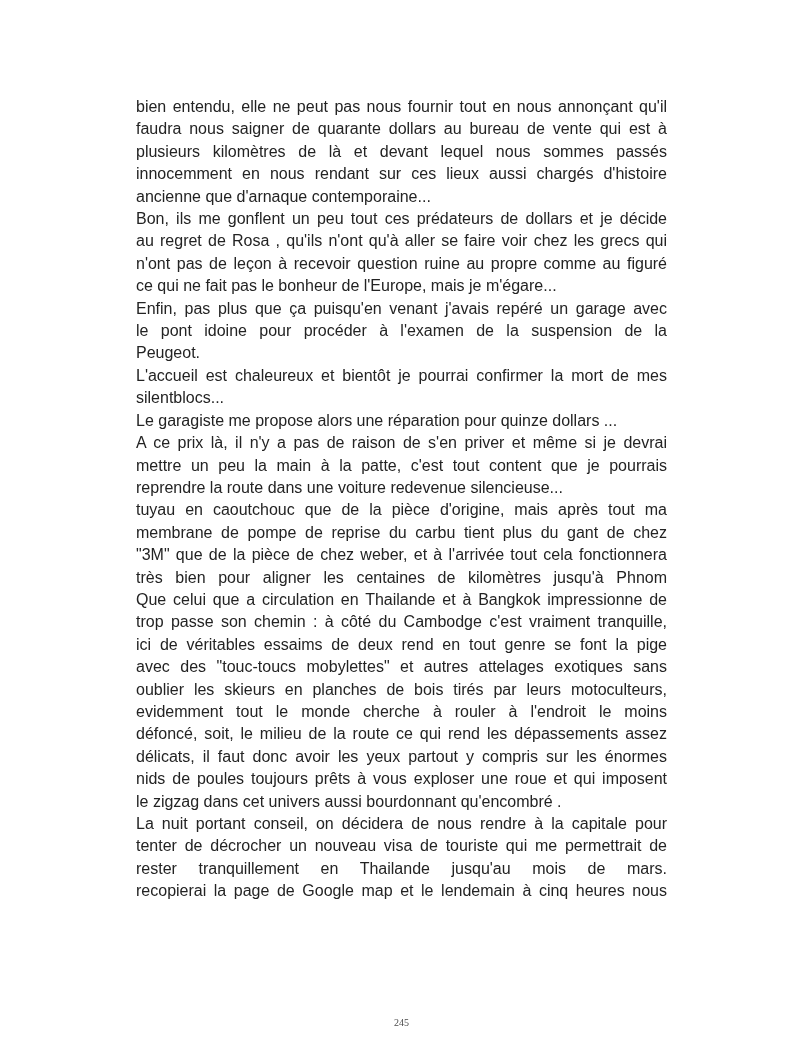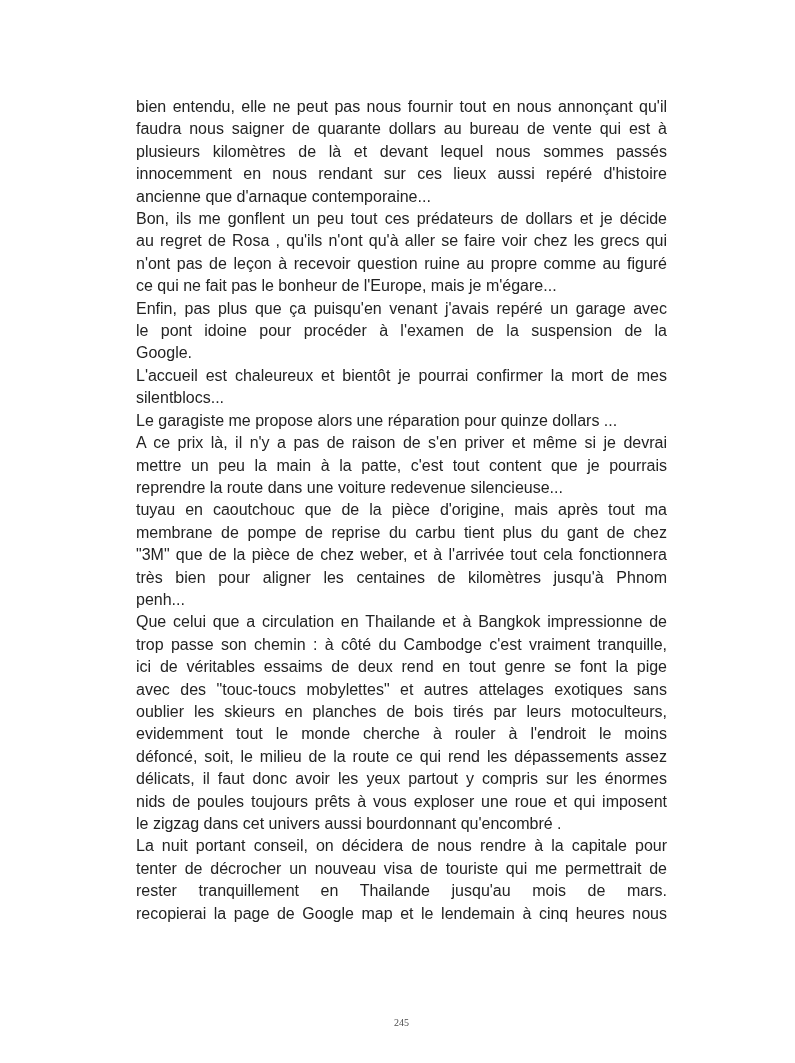--- a/index.html
+++ b/index.html
@@ -54,52 +54,51 @@
 </style>
 </head>
 <body>
 
 <div class="page">
   <div class="text-block" id="text-block">
       <div class="paragraph">
         <div class="line">bien entendu, elle ne peut pas nous fournir tout en nous annonçant qu'il</div>
         <div class="line">faudra nous saigner de quarante dollars au bureau de vente qui est à</div>
         <div class="line">plusieurs kilomètres de là et devant lequel nous sommes passés</div>
-        <div class="line">innocemment en nous rendant sur ces lieux aussi repéré d'histoire</div>
+        <div class="line">innocemment en nous rendant sur ces lieux aussi chargés d'histoire</div>
         <div class="line last">ancienne que d'arnaque contemporaine...</div>
       </div>
       <div class="paragraph">
         <div class="line">Bon, ils me gonflent un peu tout ces prédateurs de dollars et je décide</div>
         <div class="line">au regret de Rosa , qu'ils n'ont qu'à aller se faire voir chez les grecs qui</div>
         <div class="line">n'ont pas de leçon à recevoir question ruine au propre comme au figuré</div>
         <div class="line last">ce qui ne fait pas le bonheur de l'Europe, mais je m'égare...</div>
       </div>
       <div class="paragraph">
         <div class="line">Enfin, pas plus que ça puisqu'en venant j'avais repéré un garage avec</div>
         <div class="line">le pont idoine pour procéder à l'examen de la suspension de la</div>
-        <div class="line last">Google.</div>
+        <div class="line last">Peugeot.</div>
       </div>
       <div class="paragraph">
         <div class="line">L'accueil est chaleureux et bientôt je pourrai confirmer la mort de mes</div>
         <div class="line last">silentblocs...</div>
       </div>
       <div class="paragraph">
         <div class="line last">Le garagiste me propose alors une réparation pour quinze dollars ...</div>
       </div>
       <div class="paragraph">
         <div class="line">A ce prix là, il n'y a pas de raison de s'en priver et même si je devrai</div>
         <div class="line">mettre un peu la main à la patte, c'est tout content que je pourrais</div>
         <div class="line last">reprendre la route dans une voiture redevenue silencieuse...</div>
       </div>
       <div class="paragraph">
         <div class="line">tuyau en caoutchouc que de la pièce d'origine, mais après tout ma</div>
         <div class="line">membrane de pompe de reprise du carbu tient plus du gant de chez</div>
         <div class="line">"3M" que de la pièce de chez weber, et à l'arrivée tout cela fonctionnera</div>
         <div class="line">très bien pour aligner les centaines de kilomètres jusqu'à Phnom</div>
-        <div class="line last">penh...</div>
       </div>
       <div class="paragraph">
         <div class="line">Que celui que a circulation en Thailande et à Bangkok impressionne de</div>
         <div class="line">trop passe son chemin : à côté du Cambodge c'est vraiment tranquille,</div>
         <div class="line">ici de véritables essaims de deux rend en tout genre se font la pige</div>
         <div class="line">avec des "touc-toucs mobylettes" et autres attelages exotiques sans</div>
         <div class="line">oublier les skieurs en planches de bois tirés par leurs motoculteurs,</div>
         <div class="line">evidemment tout le monde cherche à rouler à l'endroit le moins</div>
         <div class="line">défoncé, soit, le milieu de la route ce qui rend les dépassements assez</div>
         <div class="line">délicats, il faut donc avoir les yeux partout y compris sur les énormes</div>

